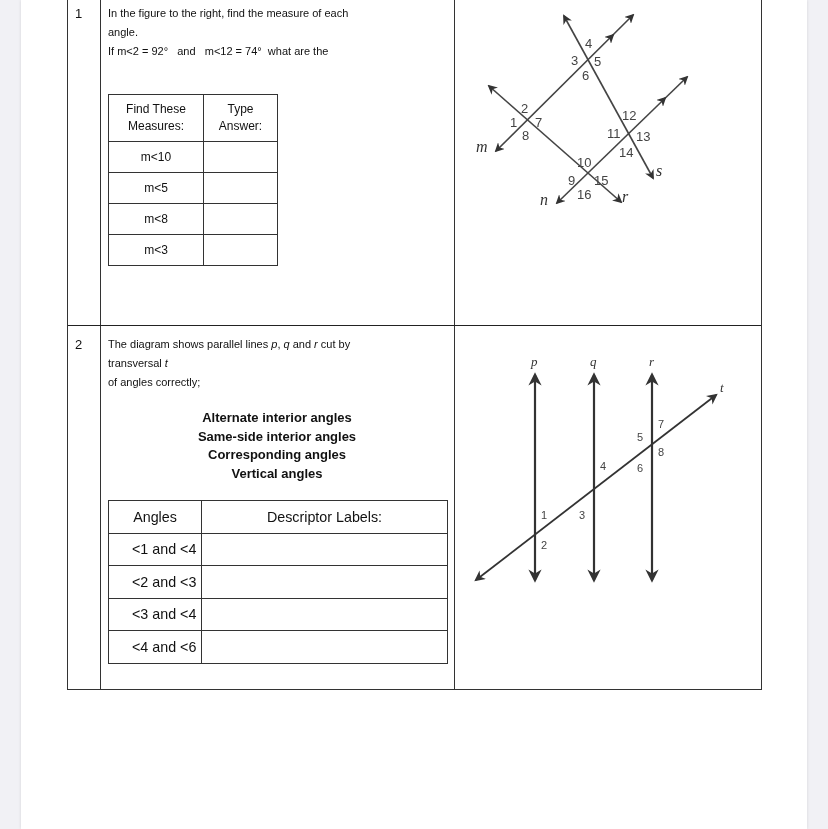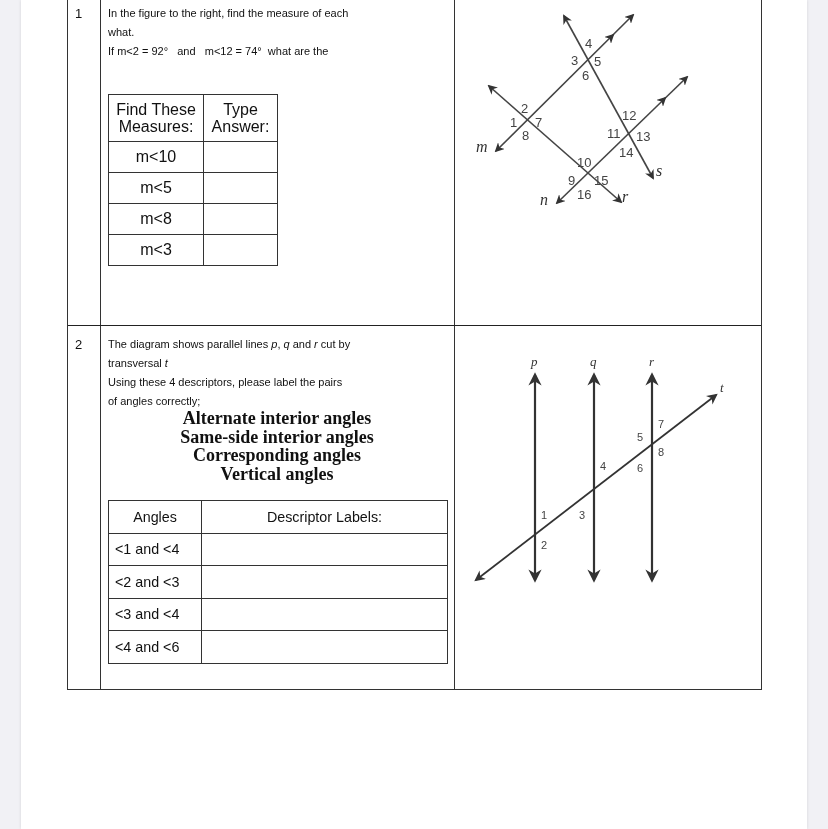--- a/index.html
+++ b/index.html
@@ -4,46 +4,46 @@
 <style>
   html,body{margin:0;padding:0;}
   body{width:828px;height:829px;background:#f1f1f5;position:relative;overflow:hidden;font-family:"Liberation Sans",sans-serif;color:#111;}
   .page{position:absolute;left:21px;top:0;width:786px;height:829px;background:#fff;box-shadow:0 0 3px rgba(0,0,0,0.12);}
   .outer{position:absolute;left:67px;top:-2px;width:695px;height:692px;border:1.5px solid #333;border-top:none;box-sizing:border-box;}
   .vline{position:absolute;top:0;bottom:0;width:0;border-left:1.5px solid #333;}
   .hline{position:absolute;left:0;right:0;height:0;border-top:1.5px solid #222;}
   .num{position:absolute;font-size:13px;}
   .q-text{position:absolute;font-size:11px;line-height:19px;width:345px;}
   .q-text i{font-style:italic;}
-  .bold-list{position:absolute;left:108px;width:338px;text-align:center;font-weight:bold;font-size:18px;line-height:18.5px;font-family:Liberation Serif, serif;}
-  table.t1{position:absolute;left:108px;top:94px;border-collapse:collapse;font-size:16px;}
+  .bold-list{position:absolute;left:108px;width:338px;text-align:center;font-weight:bold;font-size:13px;line-height:18.5px;}
+  table.t1{position:absolute;left:108px;top:94px;border-collapse:collapse;font-size:12px;}
   table.t1 td{border:1.5px solid #333;text-align:center;height:30px;padding:0;}
   table.t1 tr.hd td{height:46px;line-height:17px;}
   table.t2{position:absolute;left:108px;top:500px;border-collapse:collapse;font-size:14.3px;}
-  table.t2 td{border:1.5px solid #333;height:31.5px;padding:0 0 0 6px;}
+  table.t2 td{border:1.5px solid #333;height:31.5px;padding:0 0 0 23px;}
   table.t2 tr.hd td{text-align:center;padding:0;}
   svg{position:absolute;left:0;top:0;}
   .lbl{font-family:"Liberation Sans",sans-serif;font-size:13px;fill:#444;}
   .ital{font-family:"Liberation Serif",serif;font-style:italic;font-size:16px;fill:#333;}
 </style>
 </head>
 <body>
 
 <div class="page"></div>
 
 <div class="outer">
   <div class="vline" style="left:32px;"></div>
   <div class="vline" style="left:386px;"></div>
   <div class="hline" style="top:327px;"></div>
 </div>
 
 <div class="num" style="left:75px;top:6px;">1</div>
 <div class="q-text" style="left:108px;top:4px;">
   <div>In the figure to the right, find the measure of each</div>
-  <div>what.</div>
+  <div>angle.</div>
   <div style="white-space:pre">If m&lt;2 = 92°   and   m&lt;12 = 74°  what are the</div>
 </div>
 
 <table class="t1">
   <tbody>
       <tr class="hd">
     <td style="width:94px;"><span>Find These</span><br><span>Measures:</span></td>
     <td style="width:73px;"><span>Type</span><br><span>Answer:</span></td>
   </tr>
   <tr>
@@ -62,21 +62,20 @@
         <td>m&lt;3</td>
         <td></td>
       </tr>
 </tbody>
   </table>
 
 <div class="num" style="left:75px;top:337px;">2</div>
 <div class="q-text" style="left:108px;top:335px;">
   <div><span>The diagram shows parallel lines </span><i>p</i><span>, </span><i>q</i><span> and </span><i>r</i><span> cut by</span></div>
   <div><span>transversal </span><i>t</i></div>
-  <div>Using these 4 descriptors, please label the pairs</div>
   <div>of angles correctly;</div>
 </div>
 <div class="bold-list" style="top:409px;">
   <div>Alternate interior angles</div>
   <div>Same-side interior angles</div>
   <div>Corresponding angles</div>
   <div>Vertical angles</div>
 </div>
 
 <table class="t2">

